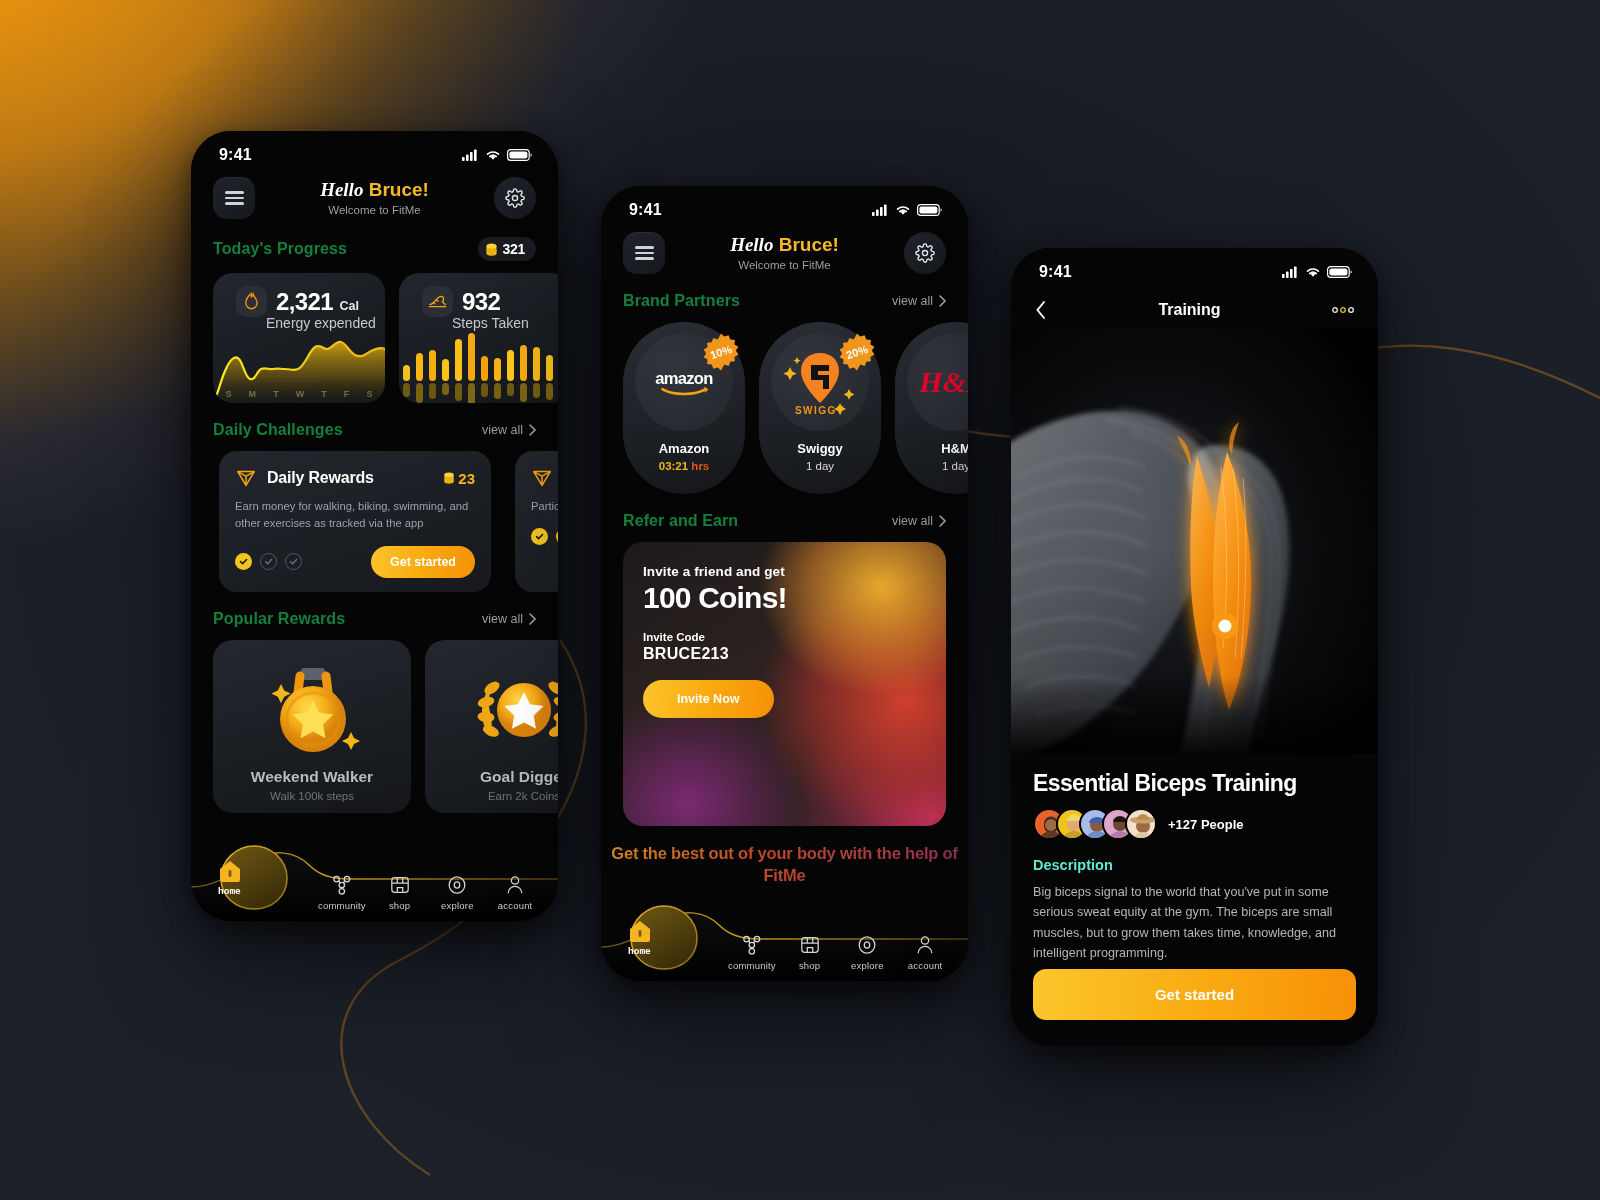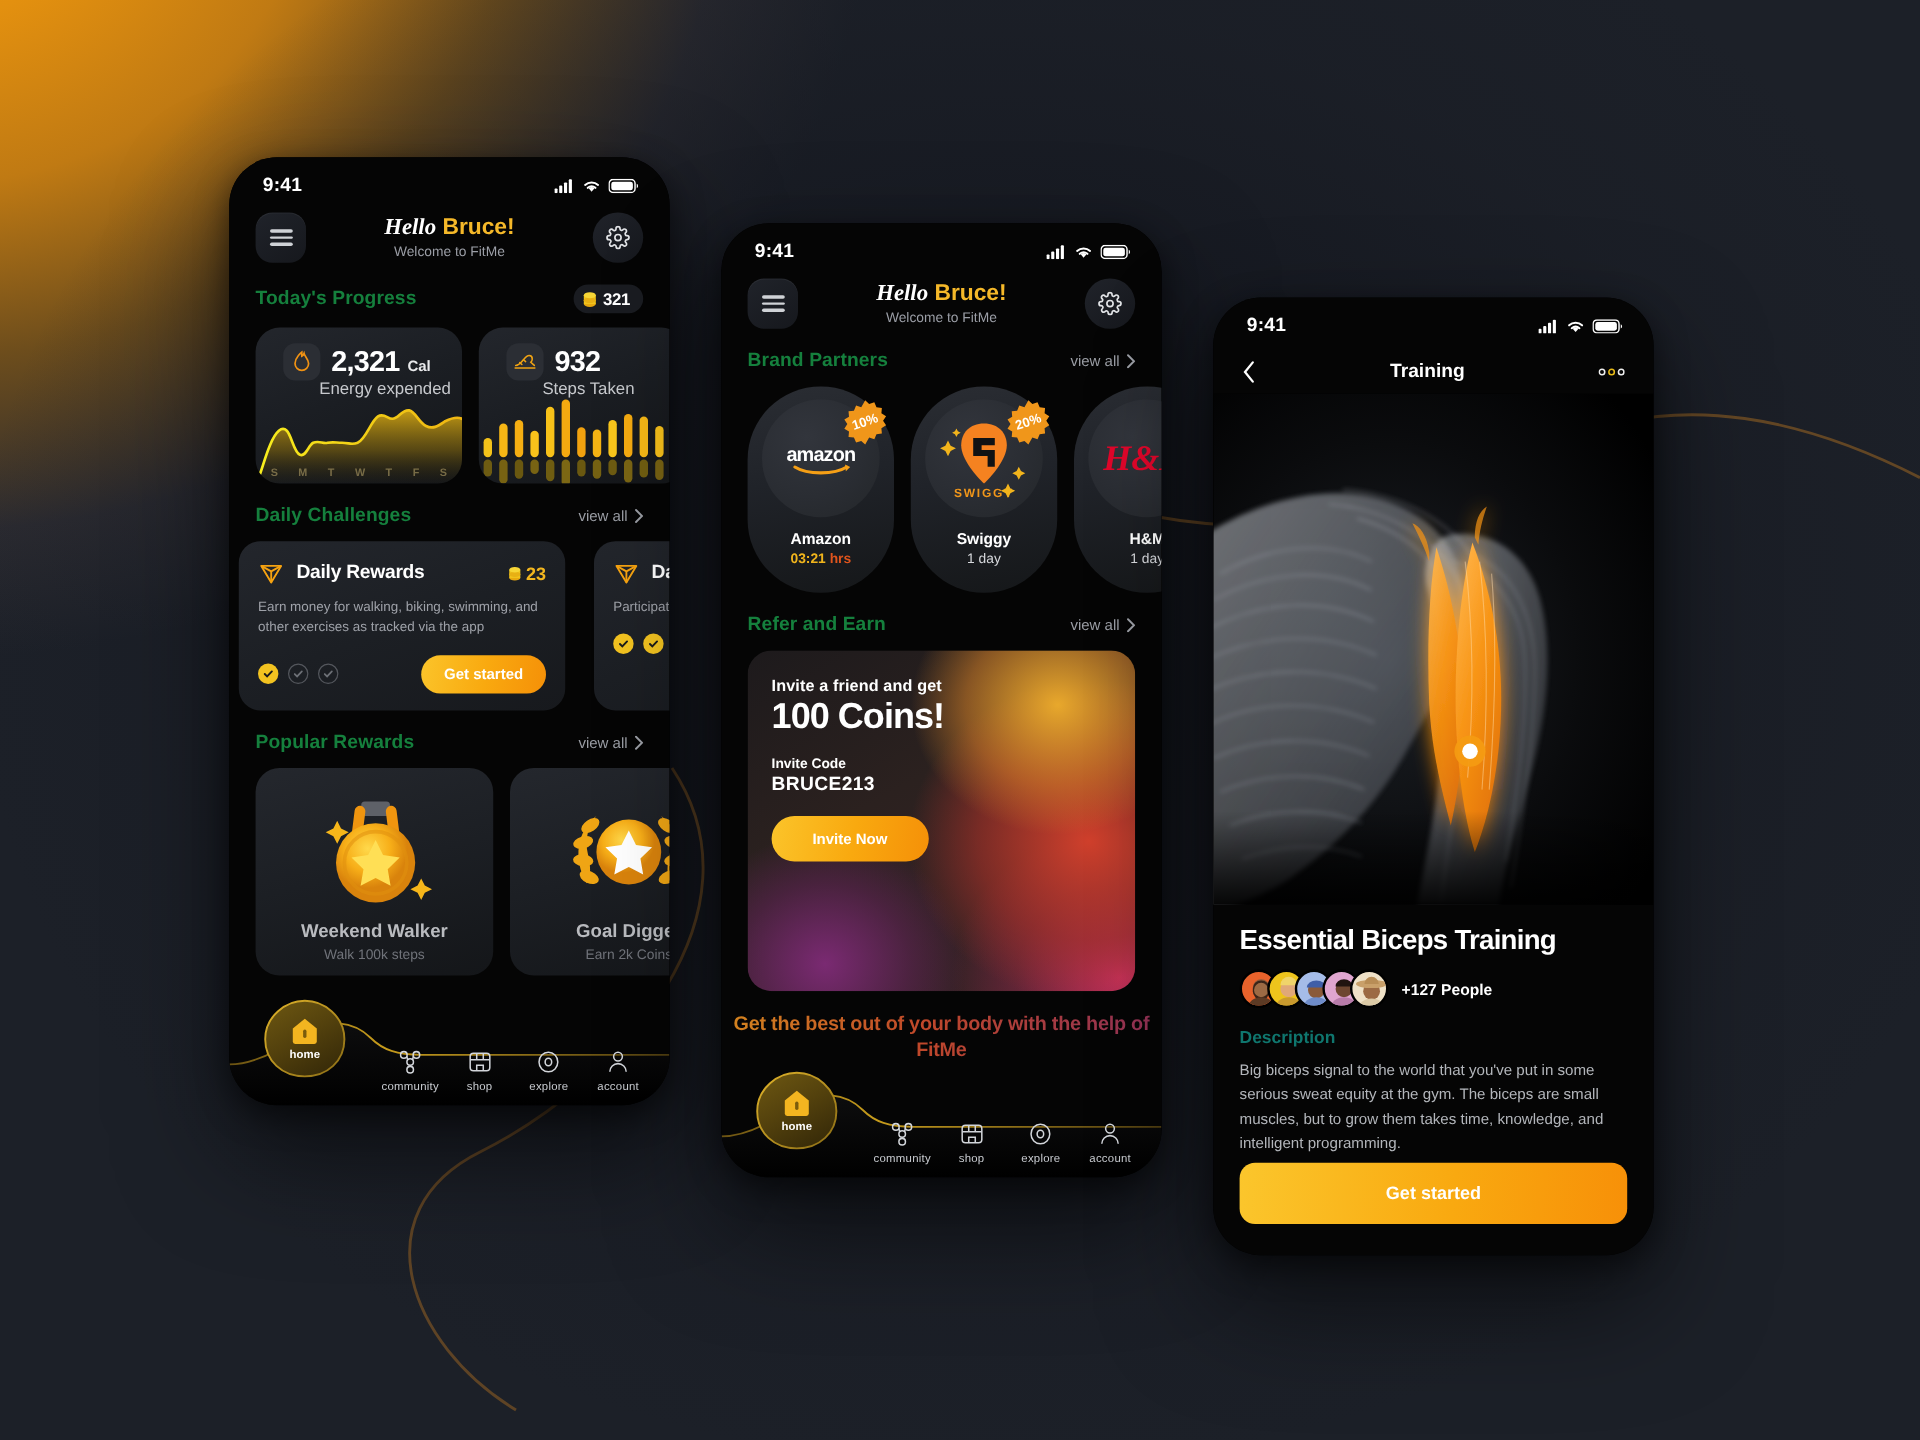--- a/index.html
+++ b/index.html
@@ -99,21 +99,21 @@
   .prog-unit { color:#e9eaec; font-size: 12.5px; font-weight: 700; margin-left: 2px; }
   .prog-sub { color:#c7c9cd; font-size: 14px; padding-left: 53px; margin-top: -2px; }
   .chart-slot { position:absolute; left:0; right:0; bottom:0; height: 78px; }
   .daylabels {
     position:absolute; left: 4px; right: 4px; bottom: 4px;
     display:flex; justify-content: space-around;
     color: rgba(190,170,110,0.55); font-size: 9px; font-weight: 700;
   }
 
   
-  .chal-wrap { display:flex; gap: 24px; padding-left: 8px; margin-top: 12px; }
+  .chal-wrap { display:flex; gap: 24px; padding-left: 28px; margin-top: 12px; }
   .chal-card {
     width: 272px; flex: 0 0 auto; border-radius: 18px; padding: 16px 16px 14px;
     background: linear-gradient(160deg,#23262c 0%,#1c1f24 50%,#17191d 100%);
   }
   .chal-top { display:flex; align-items:center; justify-content:space-between; }
   .chal-title { display:flex; align-items:center; gap:10px; }
   .chal-name { color:#fff; font-size:16px; font-weight:800; letter-spacing:-0.2px; }
   .chal-coin { display:flex; align-items:center; gap:3px; }
   .chal-coin .n { color:#f2b61f; font-size:15px; font-weight:800; }
   .chal-desc { color:#9ea1a8; font-size: 11.2px; line-height: 1.55; margin-top: 9px; }
@@ -196,43 +196,43 @@
   
   .navbar { position:absolute; left:0; right:0; bottom:0; height: 84px; }
   .nav-bg { position:absolute; inset:0; }
   .nav-items {
     position:absolute; left: 0; right: 0; bottom: 10px;
     display:flex; align-items:flex-end; padding: 0 14px 0 122px; gap: 0;
   }
   .nav-item { flex:1; display:flex; flex-direction:column; align-items:center; gap:5px; }
   .nav-label { color:#c9ccd1; font-size: 9.5px; letter-spacing: .2px; }
   .nav-home {
-    position:absolute; left: 27px; bottom: 20px; width: 72px; height: 70px;
-    display:flex; flex-direction:column; align-items:center; justify-content:center;
+    position:absolute; left: 27px; bottom: 8px; width: 72px; height: 70px;
+    display:flex; flex-direction:column; justify-content:center;font-family:Liberation Mono, monospace;
   }
   .nav-home .lbl { color:#fff; font-size: 9.5px; font-weight:700; margin-top: 2px; position:relative; z-index:2;}
 
   
   .navrow {
     display:flex; align-items:center; justify-content:space-between;
     padding: 4px 24px 0; height: 40px;
   }
   .nav-title { color:#fff; font-size: 16px; font-weight: 700; }
   .hero { position:relative; height: 426px; overflow:hidden; background:#000; }
   .detail { padding: 16px 22px 0; }
   .detail-title { color:#fff; font-size: 23px; font-weight: 800; letter-spacing:-0.6px; }
   .people { display:flex; align-items:center; gap:11px; margin-top: 11px; }
   .avs { display:flex; }
   .av {
     width: 32px; height: 32px; border-radius:50%; margin-left: -9px;
     border: 2px solid #000; position: relative; overflow:hidden;
   }
   .av:first-child { margin-left: 0; }
   .people-count { color:#fff; font-size: 13px; font-weight: 600; }
-  .desc-h { color:#0f766e; font-size: 14.5px; font-weight: 800; margin-top: 17px; }
+  .desc-h { color:#5eead4; font-size: 14.5px; font-weight: 800; margin-top: 17px; }
   .desc-p { color:#b3b6bb; font-size: 12.6px; line-height: 1.62; margin-top: 9px; }
   .btn-get {
     position:absolute; left: 22px; right: 22px; bottom: 26px;
     background: linear-gradient(95deg,#fbc62c 0%, #f9a910 55%, #f79008 100%);
     color:#fff; font-size: 15px; font-weight: 800; border:none;
     border-radius: 13px; padding: 17px 0; text-align:center;
   }
 </style>
 </head>
 <body>

